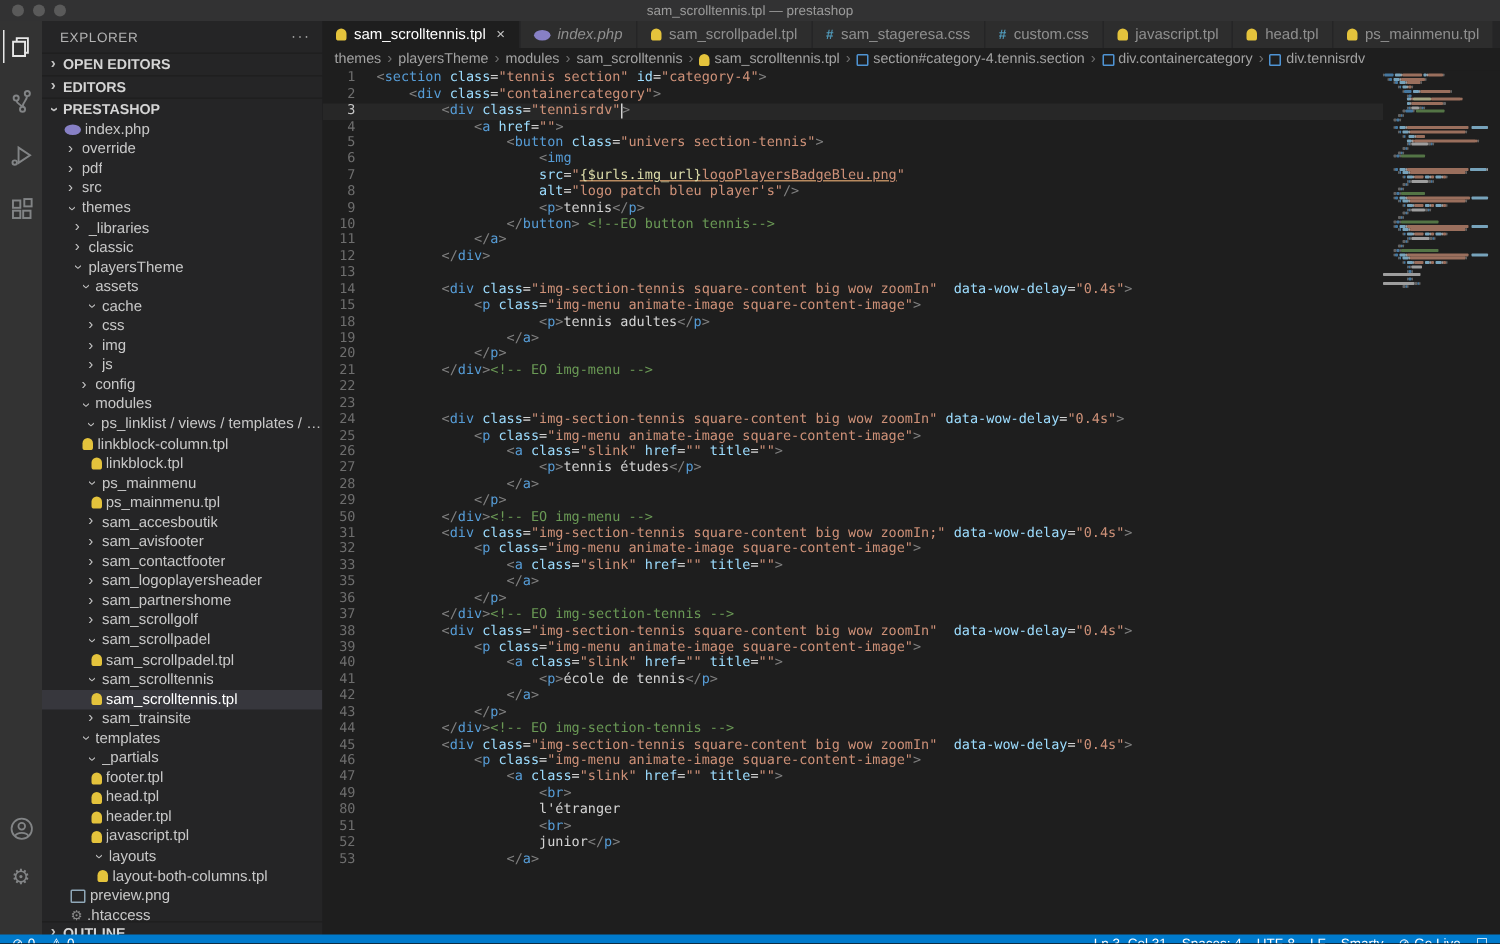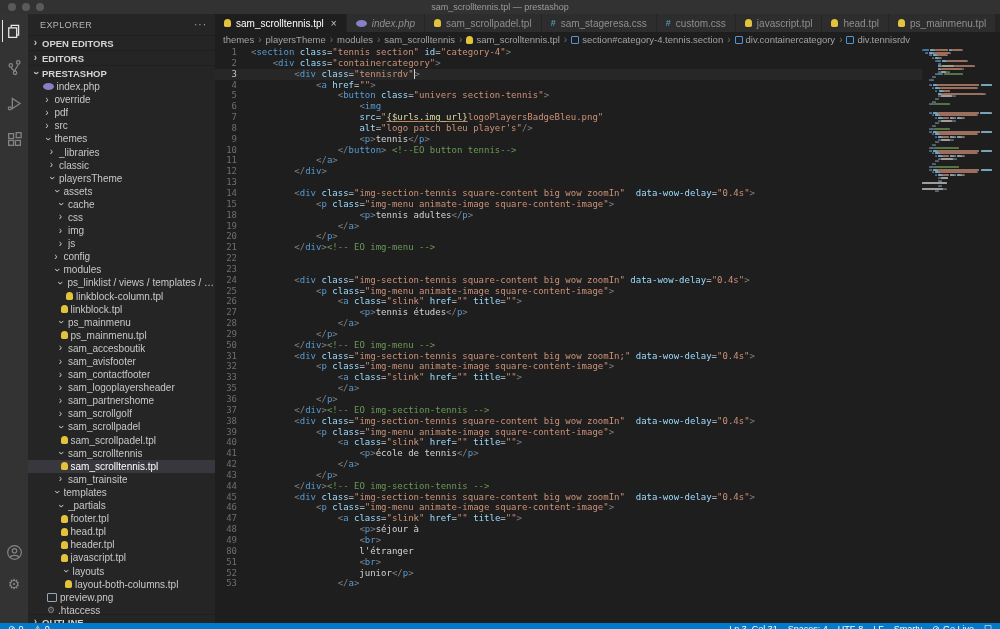--- a/index.html
+++ b/index.html
@@ -58,21 +58,21 @@
   
   .codearea{flex:1;position:relative;overflow:hidden;background:#1e1e1e;}
   .code-scroll{position:absolute;inset:0;font-family:"DejaVu Sans Mono",monospace;font-size:9px;line-height:10.85px;}
   .code-line{display:flex;height:10.85px;white-space:pre;}
   .code-line.current{background:#272727;}
   .gutter-num{width:22px;flex-shrink:0;text-align:right;color:#6e6e6e;padding-right:14px;}
   .code-line.current .gutter-num{color:#c6c6c6;}
   .tk-pt{color:#808080}.tk-tg{color:#569cd6}.tk-at{color:#9cdcfe}.tk-st{color:#ce9178}
   .tk-cm{color:#6a9955}.tk-tx{color:#d4d4d4}
   .tk-sm{color:#dcdcaa;text-decoration:underline;text-decoration-color:#b88a5f;}
-  .tk-lk{color:#ce9178;text-decoration-color:#b88a5f;}
+  .tk-lk{color:#ce9178;text-decoration:underline;text-decoration-color:#b88a5f;}
   .cursor-caret{display:inline-block;width:0;border-left:1.2px solid #d4d4d4;height:10px;vertical-align:text-bottom;}
   
   .minimap{position:absolute;top:0;right:0;width:78px;bottom:0;background:#1e1e1e;padding-top:2px;}
   .mm-line{height:2px;margin-bottom:.72px;display:flex;}
   .mm-seg{height:2px;border-radius:.5px;opacity:.7;flex-shrink:0;}
   
   .statusbar{position:absolute;top:623px;left:0;width:1000px;height:12px;background:#007acc;
              display:flex;align-items:center;justify-content:space-between;padding:0 8px;box-sizing:border-box;
              font-size:9px;color:#ffffff;z-index:5;}
   .sb-left,.sb-right{display:flex;align-items:center;gap:10px;white-space:nowrap;}
@@ -216,21 +216,21 @@
             <span class="tree-label">config</span>
           </div>
           <div class="tree-item" style="padding-left: 23.5px;">
             <span class="sb-chev chev-exp">›</span>
             <span class="tree-label">modules</span>
           </div>
           <div class="tree-item" style="padding-left: 28px;">
             <span class="sb-chev chev-exp">›</span>
             <span class="tree-label">ps_linklist / views / templates / hook</span>
           </div>
-          <div class="tree-item" style="padding-left: 38px;">
+          <div class="tree-item" style="padding-left: 27px;">
             <span class="icon-lightbulb"></span>
             <span class="tree-label">linkblock-column.tpl</span>
           </div>
           <div class="tree-item" style="padding-left: 32.5px;">
             <span class="icon-lightbulb"></span>
             <span class="tree-label">linkblock.tpl</span>
           </div>
           <div class="tree-item" style="padding-left: 28px;">
             <span class="sb-chev chev-exp">›</span>
             <span class="tree-label">ps_mainmenu</span>
@@ -445,21 +445,20 @@
             <div class="code-line"><span class="gutter-num">38</span><span><span class="tk-tx">        </span><span class="tk-pt">&lt;</span><span class="tk-tg">div</span><span class="tk-tx"> </span><span class="tk-at">class</span><span class="tk-tx">=</span><span class="tk-st">"img-section-tennis square-content big wow zoomIn"</span><span class="tk-tx">  </span><span class="tk-at">data-wow-delay</span><span class="tk-tx">=</span><span class="tk-st">"0.4s"</span><span class="tk-pt">&gt;</span></span></div>
             <div class="code-line"><span class="gutter-num">39</span><span><span class="tk-tx">            </span><span class="tk-pt">&lt;</span><span class="tk-tg">p</span><span class="tk-tx"> </span><span class="tk-at">class</span><span class="tk-tx">=</span><span class="tk-st">"img-menu animate-image square-content-image"</span><span class="tk-pt">&gt;</span></span></div>
             <div class="code-line"><span class="gutter-num">40</span><span><span class="tk-tx">                </span><span class="tk-pt">&lt;</span><span class="tk-tg">a</span><span class="tk-tx"> </span><span class="tk-at">class</span><span class="tk-tx">=</span><span class="tk-st">"slink"</span><span class="tk-tx"> </span><span class="tk-at">href</span><span class="tk-tx">=</span><span class="tk-st">""</span><span class="tk-tx"> </span><span class="tk-at">title</span><span class="tk-tx">=</span><span class="tk-st">""</span><span class="tk-pt">&gt;</span></span></div>
             <div class="code-line"><span class="gutter-num">41</span><span><span class="tk-tx">                    </span><span class="tk-pt">&lt;</span><span class="tk-tg">p</span><span class="tk-pt">&gt;</span><span class="tk-tx">école de tennis</span><span class="tk-pt">&lt;/</span><span class="tk-tg">p</span><span class="tk-pt">&gt;</span></span></div>
             <div class="code-line"><span class="gutter-num">42</span><span><span class="tk-tx">                </span><span class="tk-pt">&lt;/</span><span class="tk-tg">a</span><span class="tk-pt">&gt;</span></span></div>
             <div class="code-line"><span class="gutter-num">43</span><span><span class="tk-tx">            </span><span class="tk-pt">&lt;/</span><span class="tk-tg">p</span><span class="tk-pt">&gt;</span></span></div>
             <div class="code-line"><span class="gutter-num">44</span><span><span class="tk-tx">        </span><span class="tk-pt">&lt;/</span><span class="tk-tg">div</span><span class="tk-pt">&gt;</span><span class="tk-cm">&lt;!-- EO img-section-tennis --&gt;</span></span></div>
             <div class="code-line"><span class="gutter-num">45</span><span><span class="tk-tx">        </span><span class="tk-pt">&lt;</span><span class="tk-tg">div</span><span class="tk-tx"> </span><span class="tk-at">class</span><span class="tk-tx">=</span><span class="tk-st">"img-section-tennis square-content big wow zoomIn"</span><span class="tk-tx">  </span><span class="tk-at">data-wow-delay</span><span class="tk-tx">=</span><span class="tk-st">"0.4s"</span><span class="tk-pt">&gt;</span></span></div>
             <div class="code-line"><span class="gutter-num">46</span><span><span class="tk-tx">            </span><span class="tk-pt">&lt;</span><span class="tk-tg">p</span><span class="tk-tx"> </span><span class="tk-at">class</span><span class="tk-tx">=</span><span class="tk-st">"img-menu animate-image square-content-image"</span><span class="tk-pt">&gt;</span></span></div>
             <div class="code-line"><span class="gutter-num">47</span><span><span class="tk-tx">                </span><span class="tk-pt">&lt;</span><span class="tk-tg">a</span><span class="tk-tx"> </span><span class="tk-at">class</span><span class="tk-tx">=</span><span class="tk-st">"slink"</span><span class="tk-tx"> </span><span class="tk-at">href</span><span class="tk-tx">=</span><span class="tk-st">""</span><span class="tk-tx"> </span><span class="tk-at">title</span><span class="tk-tx">=</span><span class="tk-st">""</span><span class="tk-pt">&gt;</span></span></div>
-            <div class="code-line"><span class="gutter-num">48</span><span><span class="tk-tx">                    </span><span class="tk-pt">&lt;</span><span class="tk-tg">p</span><span class="tk-pt">&gt;</span><span class="tk-tx">séjour à</span></span></div>
             <div class="code-line"><span class="gutter-num">49</span><span><span class="tk-tx">                    </span><span class="tk-pt">&lt;</span><span class="tk-tg">br</span><span class="tk-pt">&gt;</span></span></div>
             <div class="code-line"><span class="gutter-num">80</span><span><span class="tk-tx">                    l'étranger</span></span></div>
             <div class="code-line"><span class="gutter-num">51</span><span><span class="tk-tx">                    </span><span class="tk-pt">&lt;</span><span class="tk-tg">br</span><span class="tk-pt">&gt;</span></span></div>
             <div class="code-line"><span class="gutter-num">52</span><span><span class="tk-tx">                    junior</span><span class="tk-pt">&lt;/</span><span class="tk-tg">p</span><span class="tk-pt">&gt;</span></span></div>
             <div class="code-line"><span class="gutter-num">53</span><span><span class="tk-tx">                </span><span class="tk-pt">&lt;/</span><span class="tk-tg">a</span><span class="tk-pt">&gt;</span></span></div>
           </div>
         <div class="minimap" id="minimap">
             <div class="mm-line">
               <span class="mm-seg" style="width: 1px; background: rgb(128, 128, 128);"></span>
               <span class="mm-seg" style="width: 6px; background: rgb(86, 156, 214);"></span>

